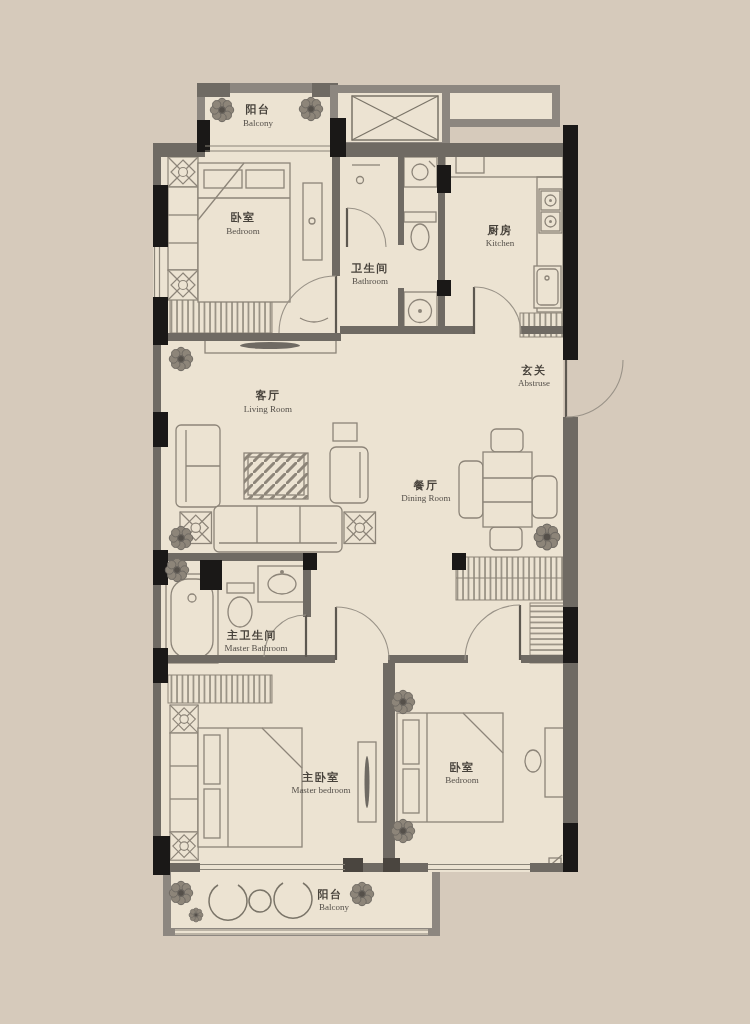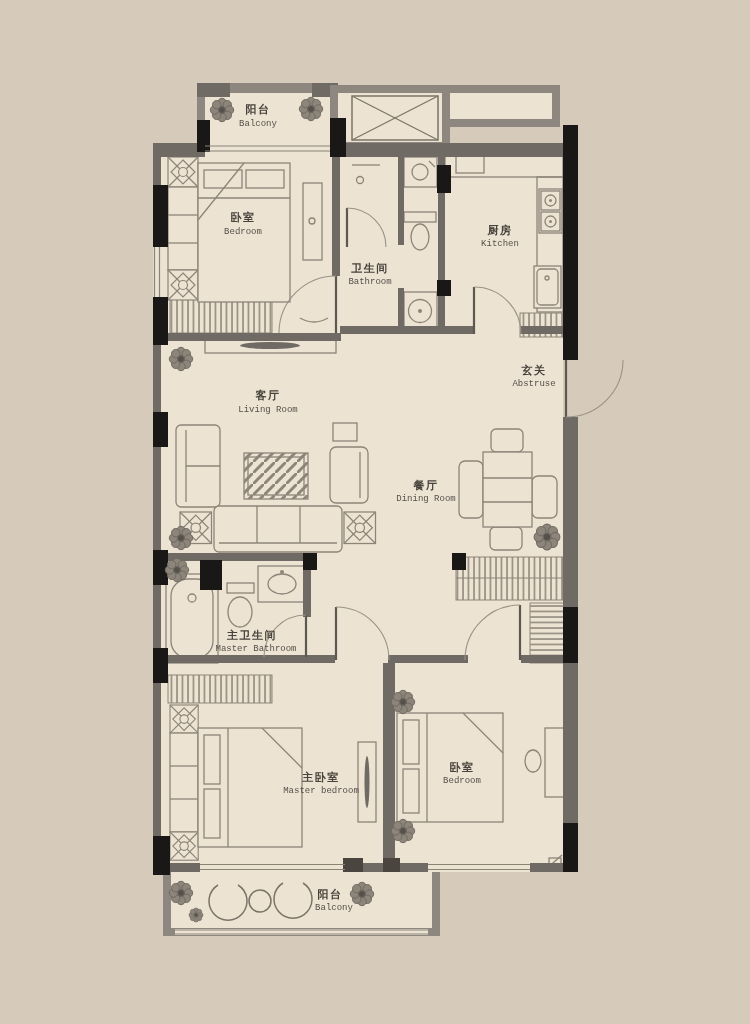--- a/index.html
+++ b/index.html
@@ -1,17 +1,17 @@
 <!DOCTYPE html>
 <html><head>
 <meta charset="utf-8">
 <style>
   html,body{margin:0;padding:0;background:#d6cabb;width:750px;height:1024px;overflow:hidden;
     font-family:"Liberation Serif","DejaVu Serif",serif;}
-  #stage{position:relative;width:682px;height:1024px;font-family:Liberation Mono, monospace;}
+  #stage{position:relative;width:682px;height:1024px;}
   svg{display:block}
   .wall{fill:#6f6a63}
   .wallL{fill:#8d8780}
   .blk{fill:#1a1817}
   .floor{fill:#ece3d2}
   .fl{fill:none;stroke:#8d8579;stroke-width:1.3}
   .flf{fill:#ece3d2;stroke:#8d8579;stroke-width:1.3}
   .fld{fill:none;stroke:#7a7468;stroke-width:1.5}
   .win{stroke:#8a8478;stroke-width:1.2}
   .arc{fill:none;stroke:#9a9388;stroke-width:1.1}

